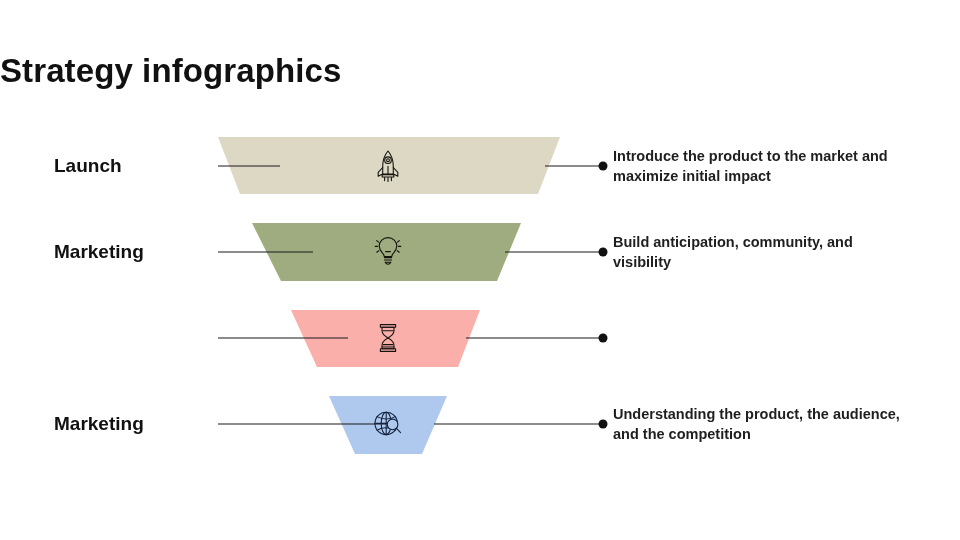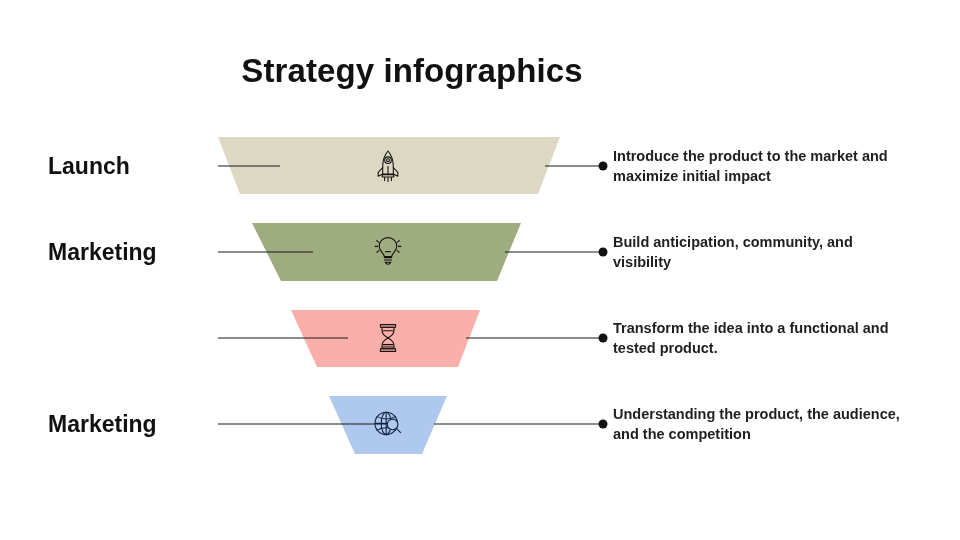--- a/index.html
+++ b/index.html
@@ -22,33 +22,32 @@
     width: 960px;
     height: 540px;
   }
 
   
   .title {
     position: absolute;
     left: 0;
     top: 52px;
     width: 824px;
-    text-align: center;
     font-size: 33px;
     font-weight: bold;
     letter-spacing: 0.1px;
     color: #111111;
     white-space: nowrap;
   }
 
   
   .stage-label {
     position: absolute;
-    left: 48px;
-    font-size: 23px;
+    left: 54px;
+    font-size: 19px;
     font-weight: bold;
     color: #111111;
     white-space: nowrap;
     transform: translateY(-50%);
     text-align: center;
   }
 
   
   .connector {
     position: absolute;
@@ -141,21 +140,20 @@
       <path d="M17.2 32.2 C17.9 33.6 18.8 34.2 20 34.2 C21.2 34.2 22.1 33.6 22.8 32.2 Z"></path>
       <path d="M17.6 21.6 L22.4 21.6"></path>
       <path d="M7.2 16.4 L9.6 16.4 M8.6 10.6 L10.6 12.1 M8.8 22.2 L10.7 20.8"></path>
       <path d="M32.8 16.4 L30.4 16.4 M31.4 10.6 L29.4 12.1 M31.2 22.2 L29.3 20.8"></path>
     </svg>
   </div>
 
   <div class="connector" style="left:218px; top:338px; width:130px;"></div>
   <div class="connector" style="left:466px; top:338px; width:137px;"></div>
   <div class="bullet-dot" style="left:603px; top:338px;"></div>
-  <div class="description" style="top:338px">Transform the idea into a functional and tested product.</div>
   <div class="icon-wrap" style="left:388px; top:338px;">
     <svg viewBox="0 0 40 40" fill="none" stroke="#15130f" stroke-width="1.1" stroke-linecap="round" stroke-linejoin="round">
       <path d="M12.4 6.6 L27.6 6.6 L27.6 9.2 L12.4 9.2 Z"></path>
       <path d="M12.4 33.4 L27.6 33.4 L27.6 30.8 L12.4 30.8 Z"></path>
       <path d="M14 9.2 L26 9.2 L26 12.6 C26 16.4 22.6 18.6 20 20
                C17.4 18.6 14 16.4 14 12.6 Z"></path>
       <path d="M14 30.8 L26 30.8 L26 27.4 C26 23.6 22.6 21.4 20 20
                C17.4 21.4 14 23.6 14 27.4 Z"></path>
       <path d="M14.9 12.8 L25.1 12.8"></path>
       <path d="M15.2 26.6 L24.8 26.6 M14.2 29 L25.8 29"></path>

